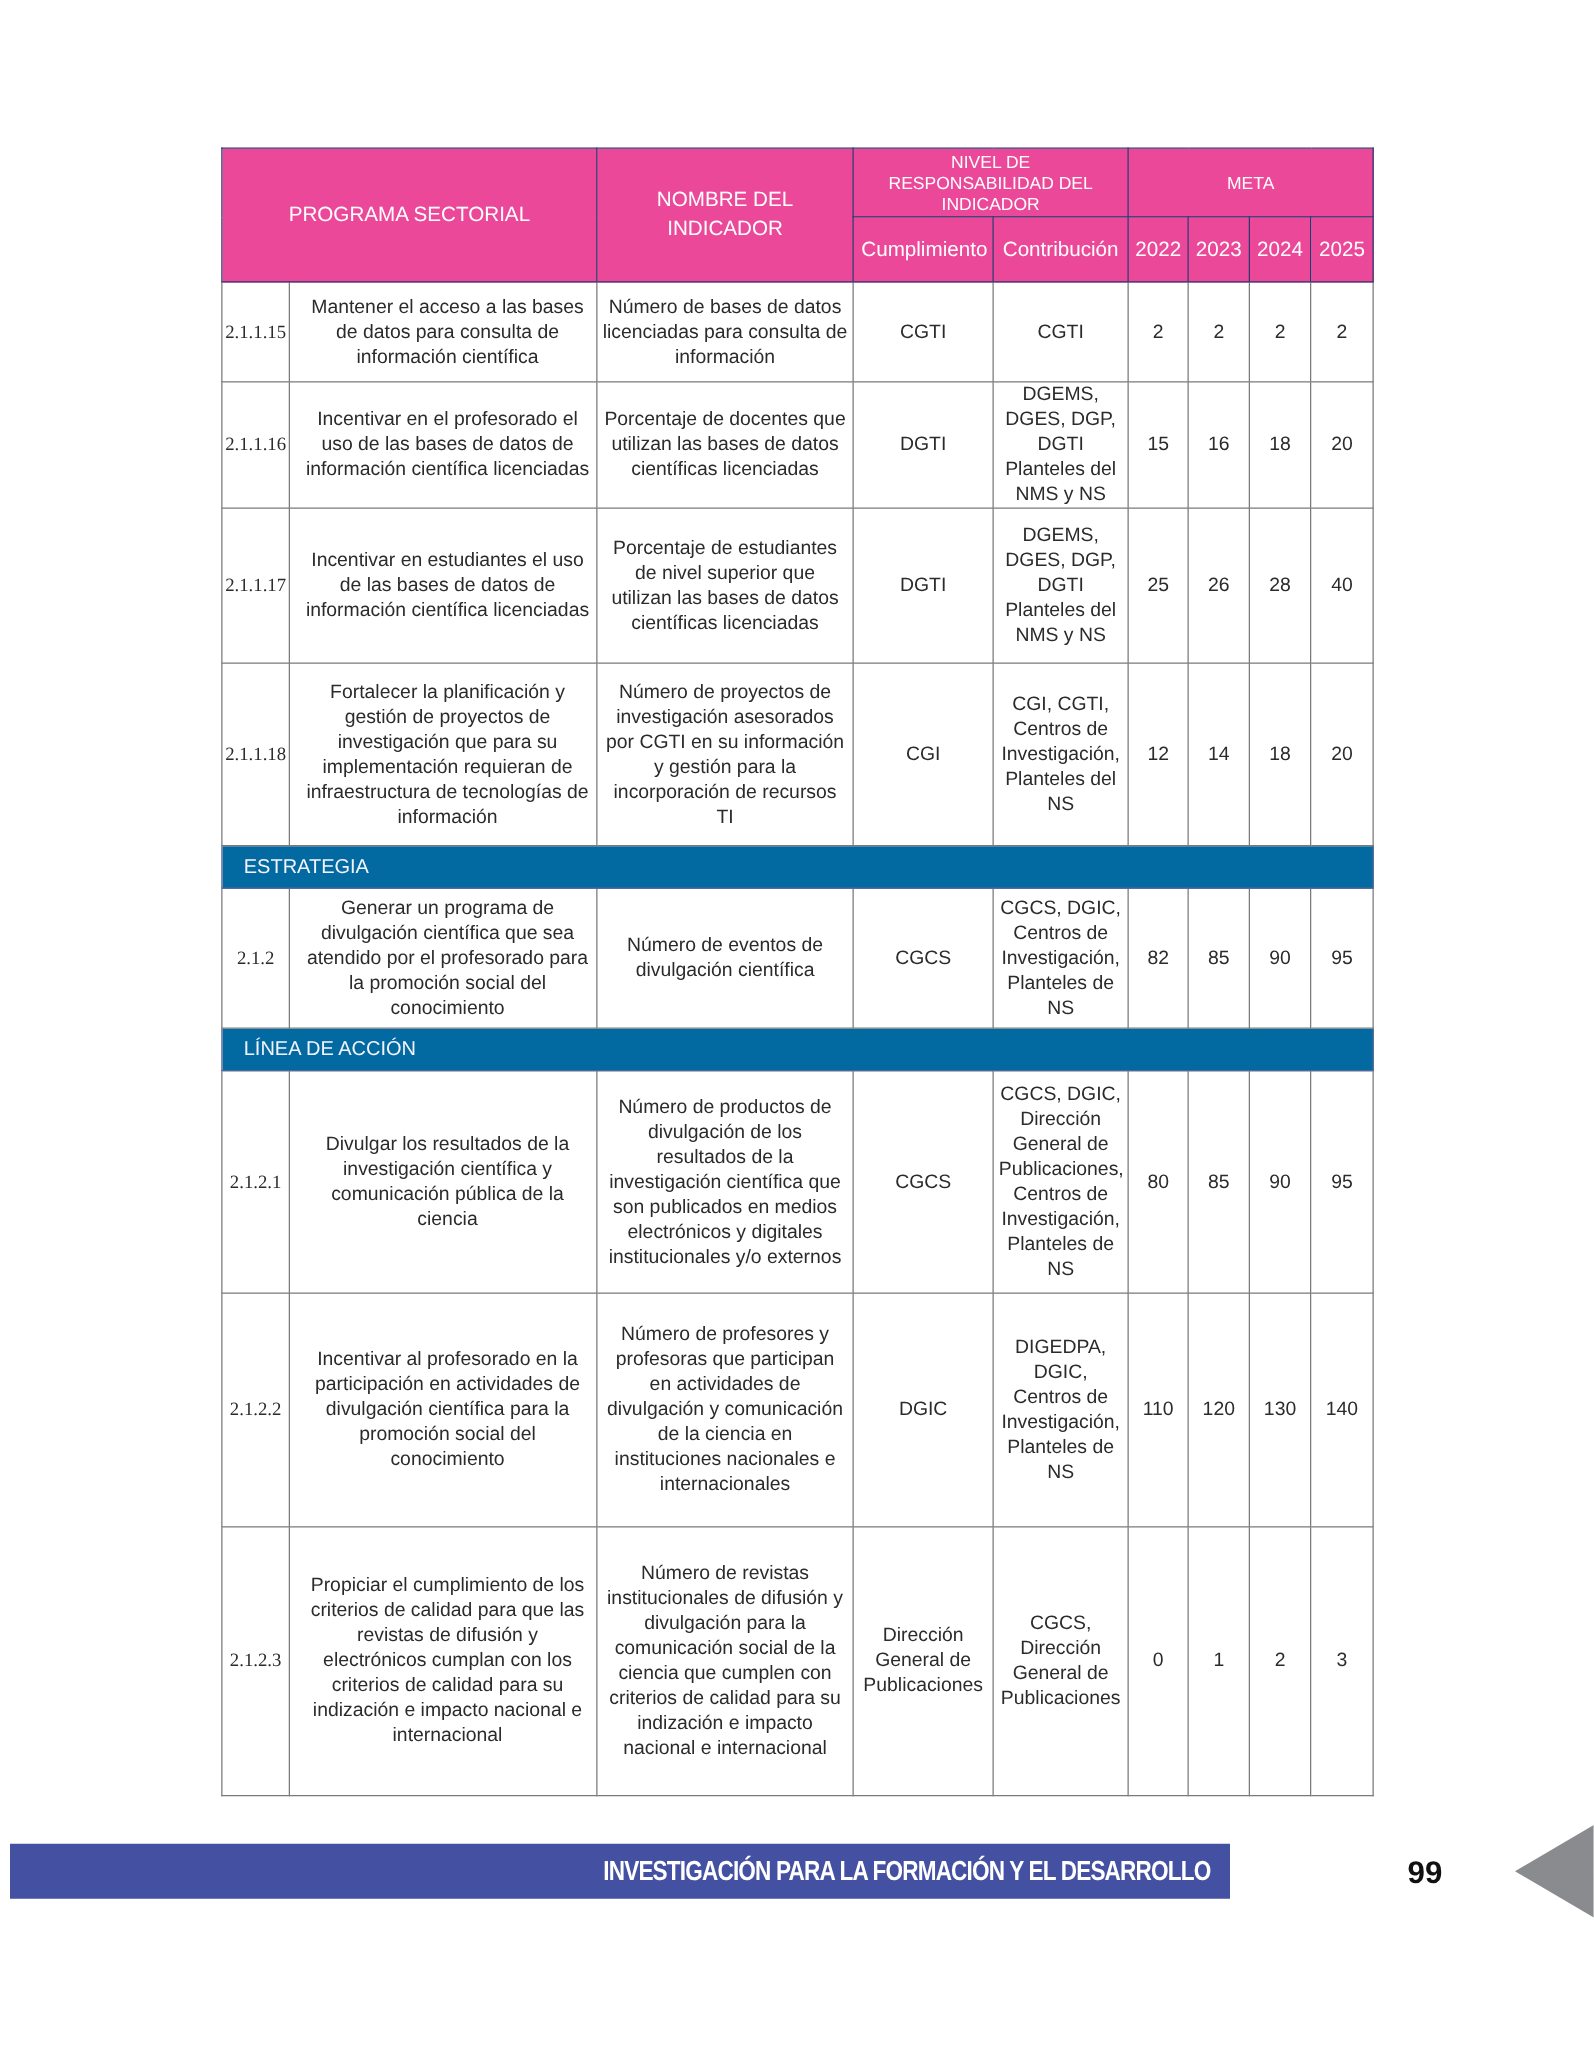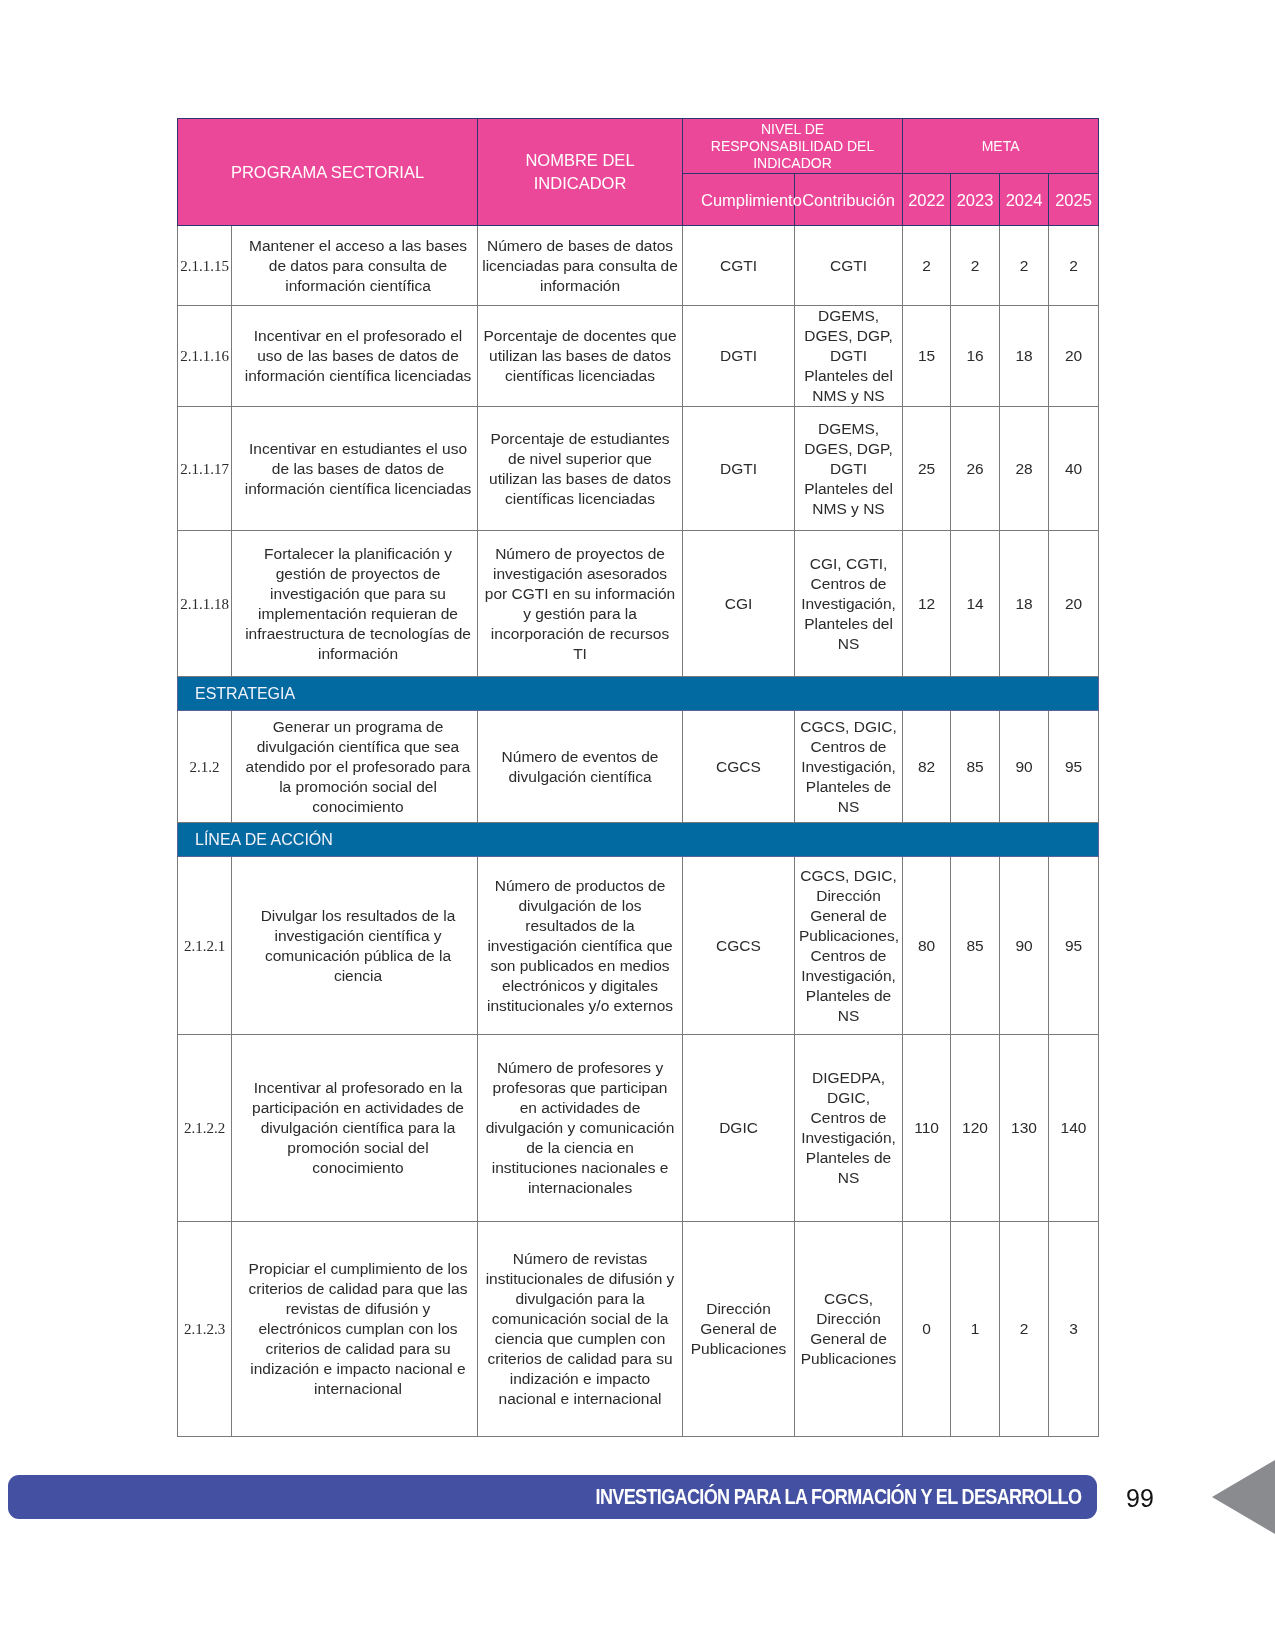--- a/index.html
+++ b/index.html
@@ -12,27 +12,27 @@
   thead th { background: #ec4899; color: #ffffff; font-weight: normal; border-color: #2e3670;
              text-align: center; }
   thead th.big { font-size: 16.5px; line-height: 23px; }
   thead th.small { font-size: 14px; line-height: 17px; }
   thead th.sub { font-size: 16.5px; }
   tbody td { text-align: center; color: #2b2b2b; }
   tbody td.code { font-size: 15px; padding: 0 2px; font-family: Liberation Serif, serif; }
   tbody td.desc { text-align: center; padding-left: 11px; }
   tr.section td { background: #0369a1; color: #f3f4fb; text-align: left;
                   padding-left: 17px; font-size: 16px; height: 33px; border-color: #5a6395; }
-  .footer-bar { position: absolute; left: 8px; top: 1475px; width: 1089px; height: 44px;
-                background: #4450a2; border-radius: 11px; }
+  .footer-bar { position: absolute; left: 8px; top: 1475px; width: 976px; height: 44px;
+                background: #4450a2; }
   .footer-title { position: absolute; right: 16px; top: 0; height: 44px; line-height: 44px;
                   color: #ffffff; font-family: "Liberation Sans", sans-serif; font-weight: bold;
                   font-size: 22px; letter-spacing: -0.8px; transform: scaleX(0.82); transform-origin: right center; }
   .page-number { position: absolute; left: 1126px; top: 1478px; height: 40px; line-height: 40px;
-                 font-size: 25px; font-weight: normal; color: #111111; }
+                 font-size: 25px; font-weight: bold; color: #111111; }
   .page-arrow { position: absolute; left: 1212px; top: 1460px; width: 0; height: 0;
                 border-top: 37px solid transparent; border-bottom: 37px solid transparent;
                 border-right: 63px solid #8a8b8f; }
 </style>
 </head>
 <body>
 
 <div class="table-wrap">
   <table>
     <colgroup>
@@ -47,21 +47,21 @@
         <col style="width:50px">
     </colgroup>
     <thead>
       <tr style="height:55px">
         <th class="big" colspan="2" rowspan="2">PROGRAMA SECTORIAL</th>
         <th class="big" rowspan="2" style="padding:0 18px">NOMBRE DEL INDICADOR</th>
         <th class="small" colspan="2" style="padding:0 14px">NIVEL DE RESPONSABILIDAD DEL INDICADOR</th>
         <th class="small" colspan="4">META</th>
       </tr>
       <tr style="height:52px">
-        <th class="sub" style="padding:0 18px">Cumplimiento</th>
+        <th class="sub" style="padding:0 6px">Cumplimiento</th>
         <th class="sub" style="padding:0 2px">Contribución</th>
         <th class="sub" style="padding:0">2022</th>
         <th class="sub" style="padding:0">2023</th>
         <th class="sub" style="padding:0">2024</th>
         <th class="sub" style="padding:0">2025</th>
       </tr>
     </thead>
     <tbody>
 
       <tr style="height:80px">

